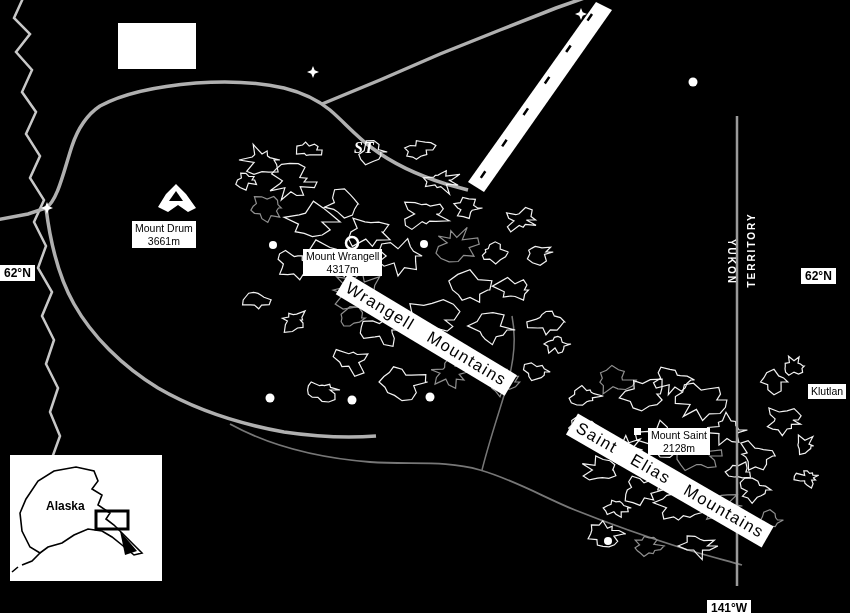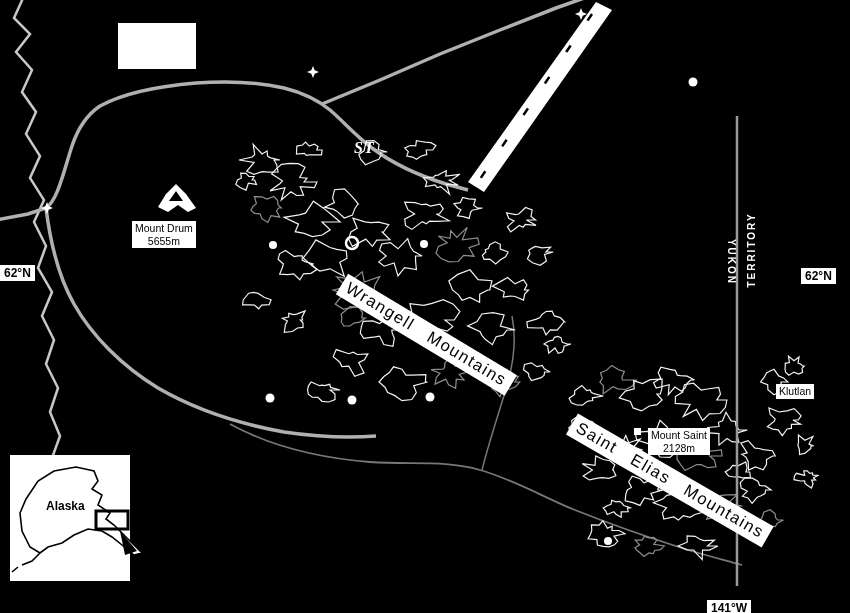--- a/index.html
+++ b/index.html
@@ -23,21 +23,21 @@
   .st-label {
     position:absolute; background:transparent; color:#fff;
     font-family:"Liberation Serif", serif; font-style:italic; font-weight:bold;
     font-size:16px; letter-spacing:1px;
   }
   .vert-label {
     position:absolute; background:transparent; color:#fff;
     font-size:10px; font-weight:bold; letter-spacing:2px; white-space:nowrap;
   }
   .legend-box { position:absolute; background:#fff; }
-  .inset { position:absolute; left:10px; top:455px; width:120px; height:126px; background:#fff; }
+  .inset { position:absolute; left:10px; top:455px; width:152px; height:126px; background:#fff; }
   .inset .inset-label { position:absolute; left:36px; top:44px; color:#000; font-size:12px; font-weight:600; background:transparent; }
 </style>
 </head>
 <body>
 
 <div class="map">
 
   <svg class="base" width="850" height="613" viewBox="0 0 850 613">
 
     <path d="M24,-4 L14,18 30,34 16,52 32,70 22,92 36,112 26,134 40,156 30,178 44,200 34,222 46,246 38,268 52,292 42,316 54,340 46,364 58,388 50,412 60,436 52,458 58,472" fill="none" stroke="#c8c8c8" stroke-width="2.5"></path>
@@ -142,30 +142,34 @@
 
     <rect x="634" y="428" width="7" height="7" fill="#ffffff"></rect>
   </svg>
 
   <div class="legend-box" style="left:118px; top:23px; width:78px; height:46px;"></div>
 
   <div class="st-label" style="left:354px; top:139px;">ST</div>
 
   <div class="label" style="left:132px; top:221px;">
     <div>Mount Drum</div>
-    <div>5655m</div>
+    <div>3661m</div>
   </div>
 
+  <div class="label" style="left:303px; top:249px;">
+    <div>Mount Wrangell</div>
+    <div>4317m</div>
+  </div>
 
   <div class="label" style="left:648px; top:428px;">
     <div>Mount Saint</div>
     <div>2128m</div>
   </div>
 
-  <div class="label" style="left:776px; top:384px;">Klutlan</div>
+  <div class="label" style="left:808px; top:384px;">Klutlan</div>
 
   <div class="label region-label" style="left:342px; top:272px; transform:rotate(31deg);">Wrangell Mountains</div>
 
   <div class="label region-label" style="left:572px; top:412px; transform:rotate(30deg);">Saint Elias Mountains</div>
 
   <div class="vert-label" style="left:731px; top:262px; transform:translate(-50%,-50%) rotate(90deg);">YUKON</div>
   <div class="vert-label" style="left:751px; top:250px; transform:translate(-50%,-50%) rotate(-90deg);">TERRITORY</div>
 
   <div class="label tick-label" style="left:0px; top:233px;">62°N</div>
   <div class="label tick-label" style="left:801px; top:236px;">62°N</div>

